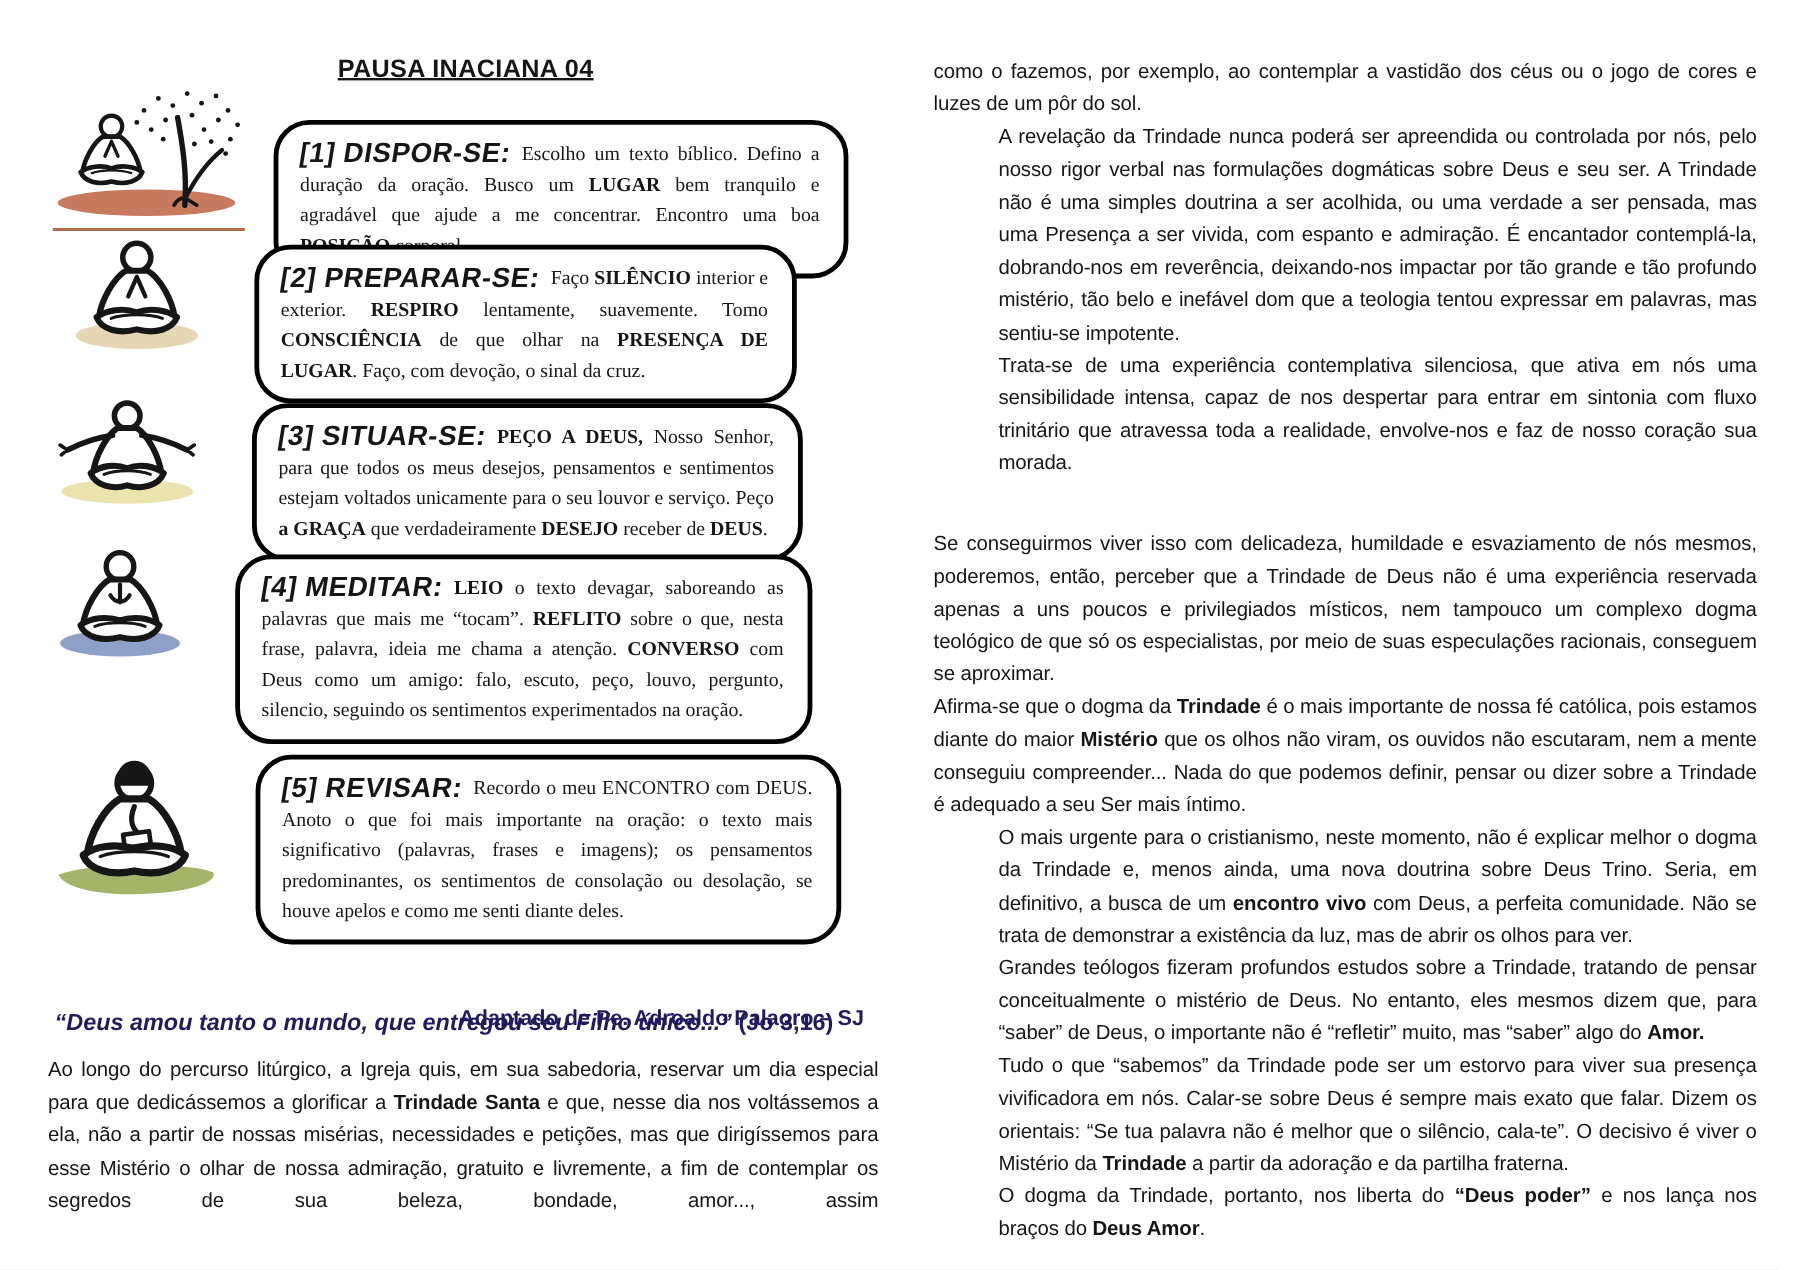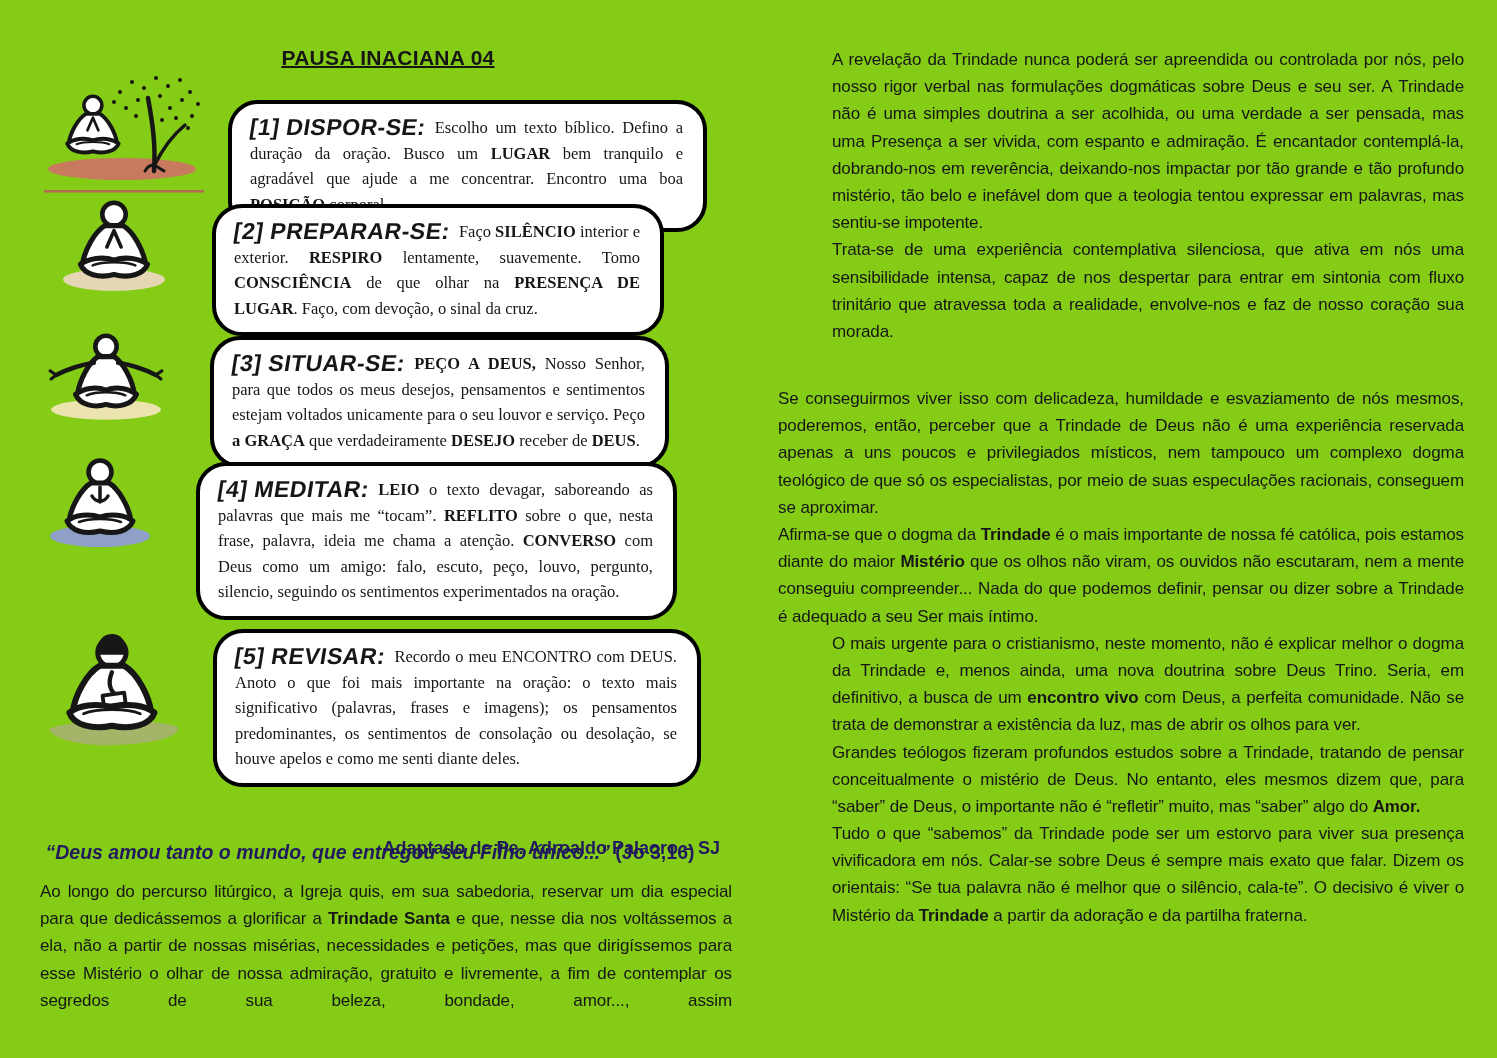--- a/index.html
+++ b/index.html
@@ -1,16 +1,16 @@
 <!DOCTYPE html>
 <html><head>
 <meta charset="utf-8">
 <style>
   html,body{margin:0;padding:0;background:#e8e8e8;}
-  .page{position:relative;width:1497px;height:1058px;background:#84cc16;overflow:hidden;
+  .page{position:relative;width:1497px;height:1058px;background:#ffffff;overflow:hidden;
         font-family:"Liberation Sans",sans-serif;color:#161616;}
   .abs{position:absolute;}
   
   .title{font-weight:bold;font-size:21px;letter-spacing:.3px;text-align:center;
          text-decoration:underline;text-decoration-thickness:2px;}
   .subtitle{font-weight:bold;font-size:19px;text-align:right;}
   
   .stepbox{box-sizing:border-box;border:4px solid #000;border-radius:30px;
            padding:11px 20px 11px 18px;background:#fff;
            font-family:"Liberation Serif",serif;font-size:16.5px;line-height:1.55;
@@ -158,22 +158,24 @@
   </div>
 
   <div class="abs byline navy" style="left:40px;top:838px;width:680px;">Adaptado de Pe. Adroaldo Palaoro – SJ</div>
   <div class="abs quote navy" style="left:40px;top:841px;width:660px;">
     <span class="qtext">“Deus amou tanto o mundo, que entregou seu Filho único...”</span>
     <span>(Jo 3,16)</span>
   </div>
   <p class="abs narr lastjust" style="left:40px;top:878px;width:692px;"><span>Ao longo do percurso litúrgico, a Igreja quis, em sua sabedoria, reservar um dia especial para que dedicássemos a glorificar a </span><span class="rb">Trindade Santa</span><span> e que, nesse dia nos voltássemos a ela, não a partir de nossas misérias, necessidades e petições, mas que dirigíssemos para esse Mistério o olhar de nossa admiração, gratuito e livremente, a fim de contemplar os segredos de sua beleza, bondade, amor..., assim</span></p>
 
   <div class="abs" style="left:778px;top:46px;width:686px;">
+    <p class="narr"><span>como o fazemos, por exemplo, ao contemplar a vastidão dos céus ou o jogo de cores e luzes de um pôr do sol.</span></p>
     <p class="narr indent"><span>A revelação da Trindade nunca poderá ser apreendida ou controlada por nós, pelo nosso rigor verbal nas formulações dogmáticas sobre Deus e seu ser. A Trindade não é uma simples doutrina a ser acolhida, ou uma verdade a ser pensada, mas uma Presença a ser vivida, com espanto e admiração. É encantador contemplá-la, dobrando-nos em reverência, deixando-nos impactar por tão grande e tão profundo mistério, tão belo e inefável dom que a teologia tentou expressar em palavras, mas sentiu-se impotente.</span></p>
     <p class="narr indent"><span>Trata-se de uma experiência contemplativa silenciosa, que ativa em nós uma sensibilidade intensa, capaz de nos despertar para entrar em sintonia com fluxo trinitário que atravessa toda a realidade, envolve-nos e faz de nosso coração sua morada.</span></p>
     <p class="narr gap"><span>Se conseguirmos viver isso com delicadeza, humildade e esvaziamento de nós mesmos, poderemos, então, perceber que a Trindade de Deus não é uma experiência reservada apenas a uns poucos e privilegiados místicos, nem tampouco um complexo dogma teológico de que só os especialistas, por meio de suas especulações racionais, conseguem se aproximar.</span></p>
     <p class="narr"><span>Afirma-se que o dogma da </span><span class="rb">Trindade</span><span> é o mais importante de nossa fé católica, pois estamos diante do maior </span><span class="rb">Mistério</span><span> que os olhos não viram, os ouvidos não escutaram, nem a mente conseguiu compreender... Nada do que podemos definir, pensar ou dizer sobre a Trindade é adequado a seu Ser mais íntimo.</span></p>
     <p class="narr indent"><span>O mais urgente para o cristianismo, neste momento, não é explicar melhor o dogma da Trindade e, menos ainda, uma nova doutrina sobre Deus Trino. Seria, em definitivo, a busca de um </span><span class="rb ri">encontro vivo</span><span> com Deus, a perfeita comunidade. Não se trata de demonstrar a existência da luz, mas de abrir os olhos para ver.</span></p>
     <p class="narr indent"><span>Grandes teólogos fizeram profundos estudos sobre a Trindade, tratando de pensar conceitualmente o mistério de Deus. No entanto, eles mesmos dizem que, para “saber” de Deus, o importante não é “refletir” muito, mas “saber” algo do </span><span class="rb">Amor.</span></p>
     <p class="narr indent"><span>Tudo o que “sabemos” da Trindade pode ser um estorvo para viver sua presença vivificadora em nós. Calar-se sobre Deus é sempre mais exato que falar. Dizem os orientais: “Se tua palavra não é melhor que o silêncio, cala-te”. O decisivo é viver o Mistério da </span><span class="rb">Trindade</span><span> a partir da adoração e da partilha fraterna.</span></p>
+    <p class="narr indent"><span>O dogma da Trindade, portanto, nos liberta do </span><span class="rb">“Deus poder”</span><span> e nos lança nos braços do </span><span class="rb">Deus Amor</span><span>.</span></p>
   </div>
 
 </div>
 
 </body></html>

